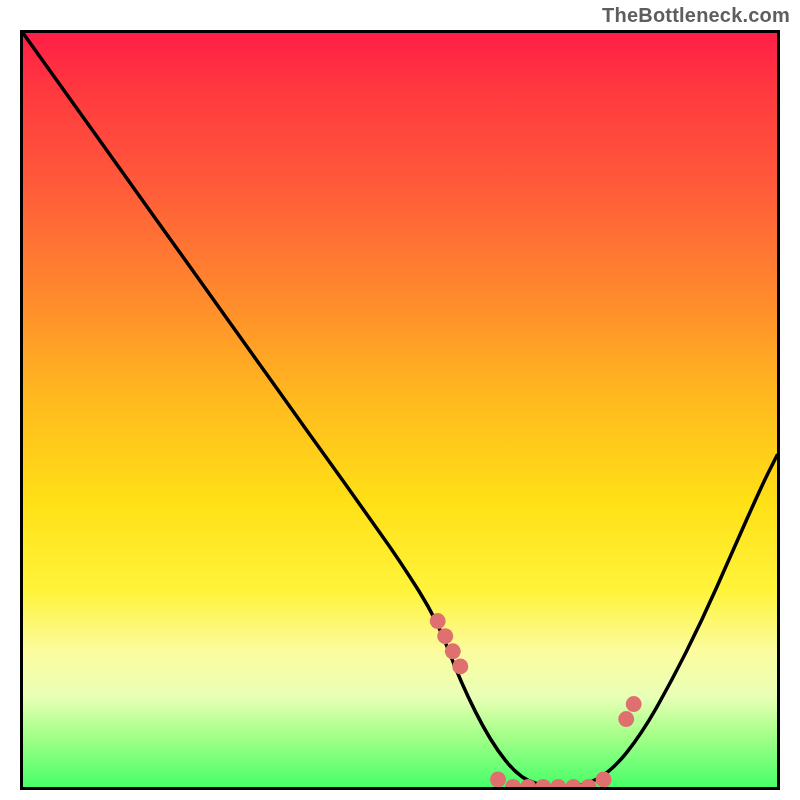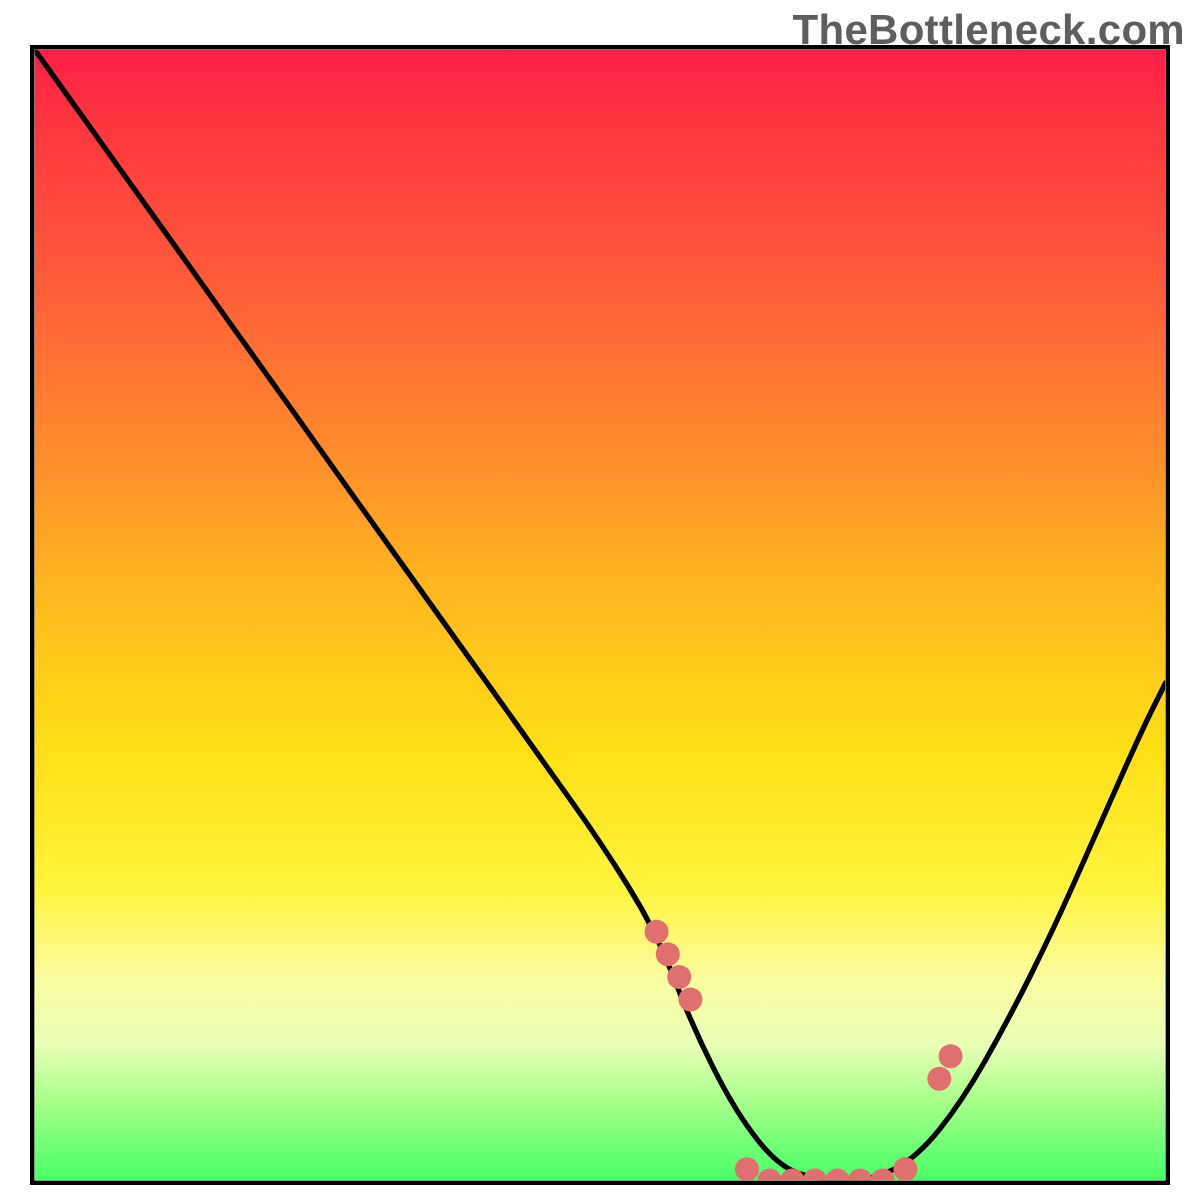--- a/index.html
+++ b/index.html
@@ -13,21 +13,21 @@
   }
   .outer {
     position: relative;
     width: 800px;
     height: 800px;
   }
   .watermark {
     position: absolute;
     top: 4px;
     right: 10px;
-    font-size: 28px;
+    font-size: 20px;
     font-weight: 600;
     color: #5e5e5e;
     letter-spacing: 0.2px;
     z-index: 20;
   }
   .frame {
     position: absolute;
     left: 20px;
     top: 30px;
     width: 760px;

